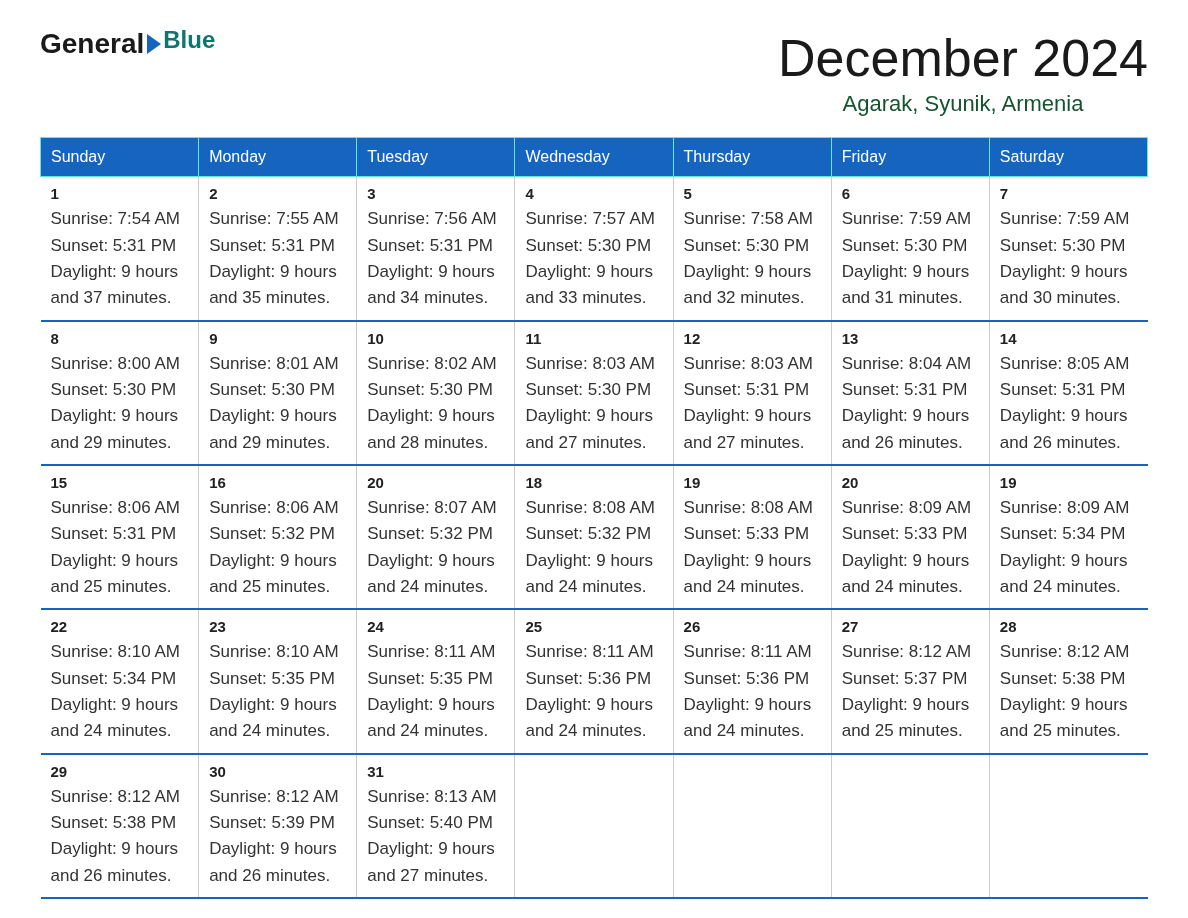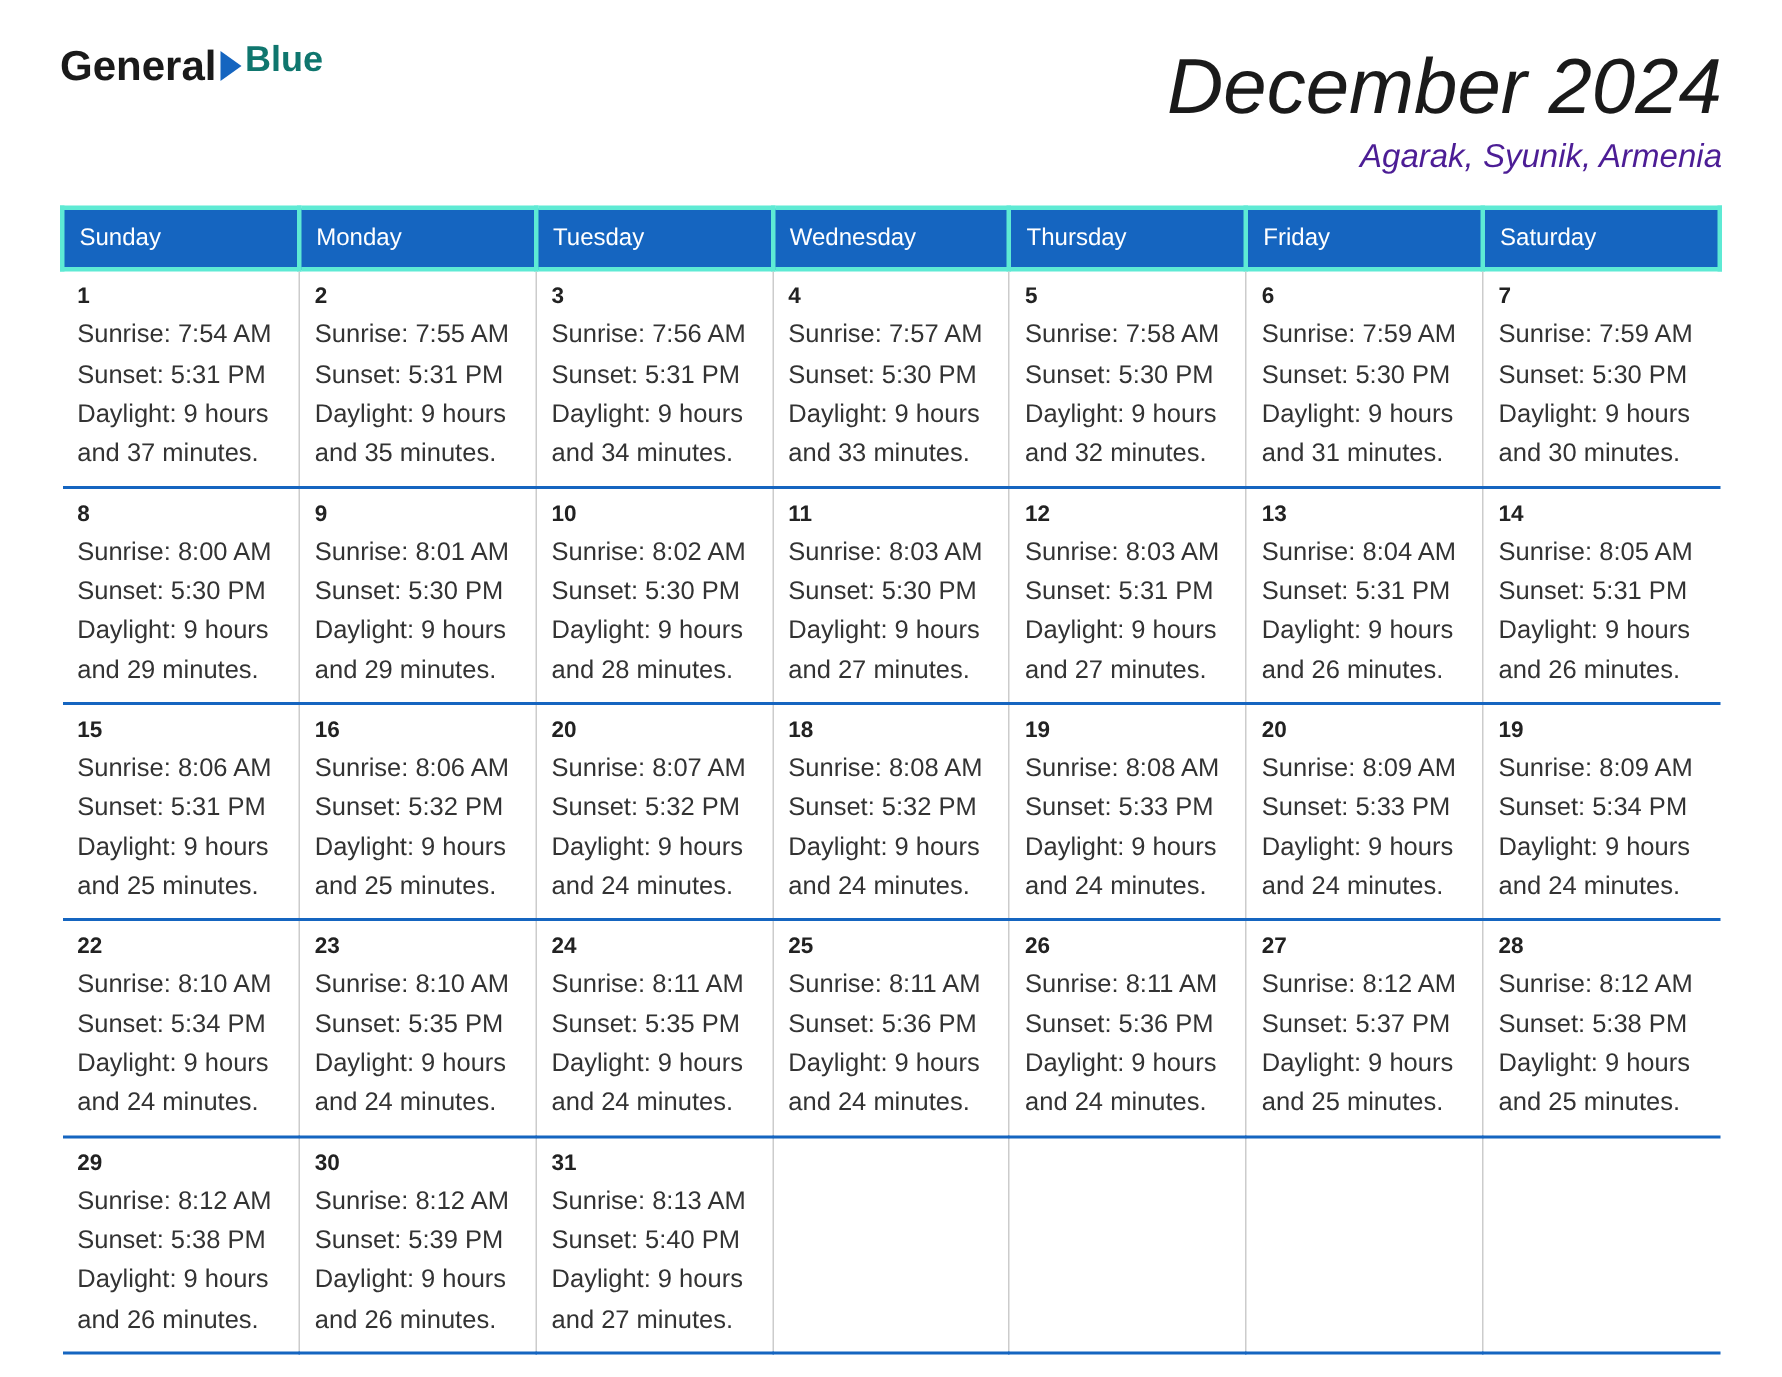--- a/index.html
+++ b/index.html
@@ -39,49 +39,48 @@
       vertical-align: middle;
     }
     .logo-blue {
       font-size: 24px;
       font-weight: bold;
       color: #0f766e;
       margin-top: -2px;
       padding-left: 2px;
     }
     .title-section {
-      text-align: right;
-      font-style: italic;
+      text-align: center;
     }
     .month-title {
       font-size: 52px;
       font-weight: normal;
       color: #1a1a1a;
       line-height: 1.1;
     }
     .subtitle {
       font-size: 22px;
-      color: #4c1d95;
+      color: #14532d;
       margin-top: 4px;
     }
     .calendar {
       width: 100%;
       border-collapse: collapse;
       margin-top: 10px;
     }
     .calendar thead tr {
       background-color: #1565c0;
     }
     .calendar thead th {
       color: #fff;
       font-size: 16px;
       font-weight: normal;
       padding: 10px 10px;
       text-align: left;
-      border: 3px solid #5eead4;
+      border: 1px solid #5eead4;
     }
     .calendar tbody tr {
       border-bottom: 2px solid #1565c0;
     }
     .calendar tbody td {
       vertical-align: top;
       padding: 8px 10px;
       font-size: 13px;
       color: #222;
       border-right: 1px solid #ccc;

